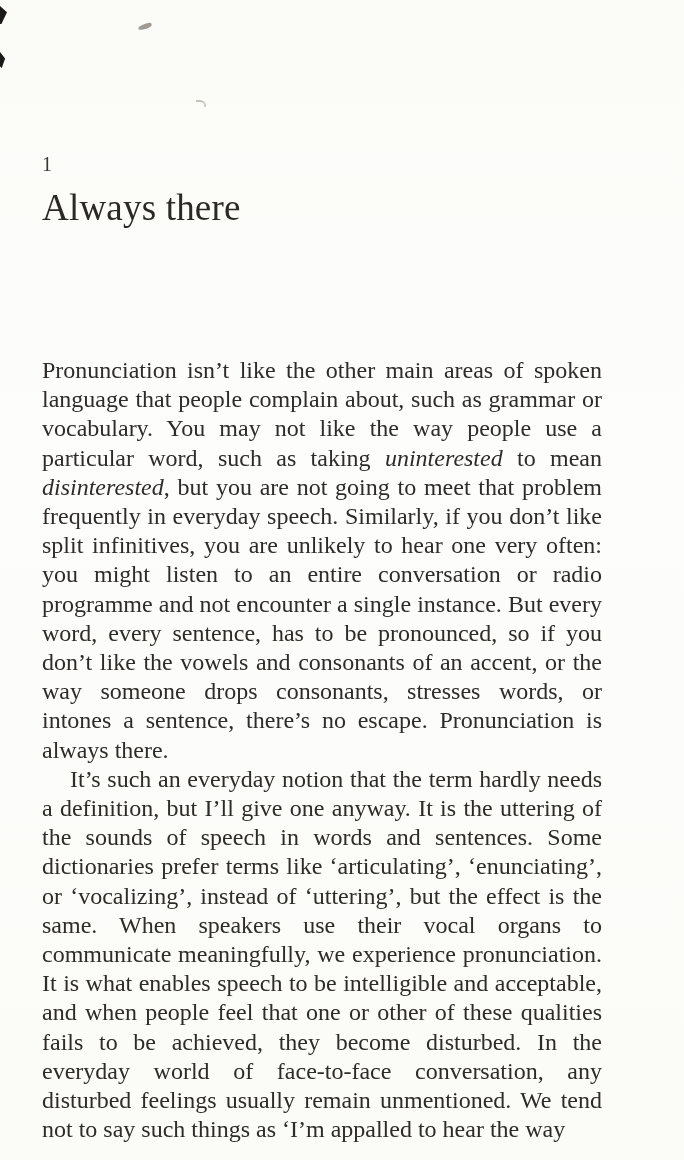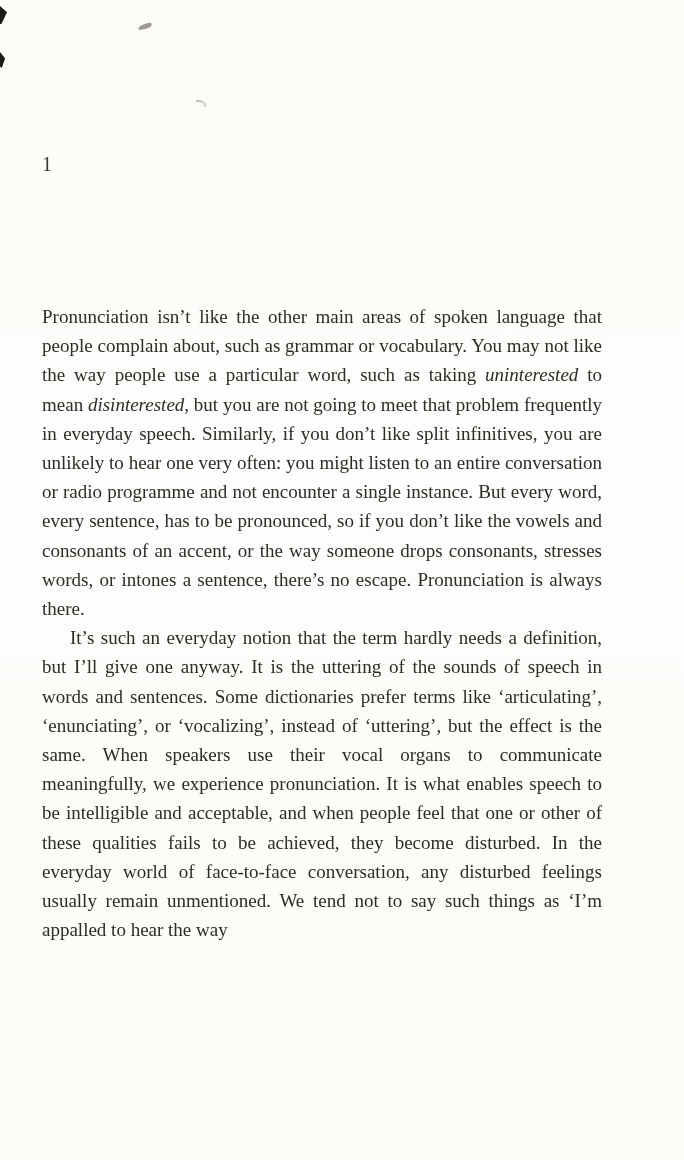--- a/index.html
+++ b/index.html
@@ -36,21 +36,21 @@
   .chapter-title {
     margin: 10px 0 0 0;
     font-size: 37px;
     font-weight: 400;
     letter-spacing: 0.2px;
     line-height: 44px;
     color: #2b2925;
   }
   .body-text {
     margin-top: 126px;
-    font-size: 19px;
+    font-size: 24px;
     line-height: 29.2px;
     text-align: justify;
   }
   .para { margin: 0; }
   .para.indent { text-indent: 28px; }
   .it { font-style: italic; }
 
   
   .artifact {
     position: absolute;
@@ -86,19 +86,20 @@
 
 <div class="page">
 
   <div class="artifact a1"></div>
   <div class="artifact a2"></div>
   <div class="artifact a3"></div>
   <div class="artifact a4"></div>
 
   <p class="chapter-number">1</p>
 
+  <h1 class="chapter-title">Always there</h1>
 
   <div class="body-text">
       <p class="para"><span>Pronunciation isn’t like the other main areas of spoken language that people complain about, such as grammar or vocabulary. You may not like the way people use a particular word, such as taking </span><span class="it">uninterested</span><span> to mean </span><span class="it">disinterested</span><span>, but you are not going to meet that problem frequently in everyday speech. Similarly, if you don’t like split infinitives, you are unlikely to hear one very often: you might listen to an entire conversation or radio programme and not encounter a single instance. But every word, every sentence, has to be pronounced, so if you don’t like the vowels and consonants of an accent, or the way someone drops consonants, stresses words, or intones a sentence, there’s no escape. Pronunciation is always there.</span></p>
       <p class="para indent"><span>It’s such an everyday notion that the term hardly needs a definition, but I’ll give one anyway. It is the uttering of the sounds of speech in words and sentences. Some dictionaries prefer terms like ‘articulating’, ‘enunciating’, or ‘vocalizing’, instead of ‘uttering’, but the effect is the same. When speakers use their vocal organs to communicate meaningfully, we experience pronunciation. It is what enables speech to be intelligible and acceptable, and when people feel that one or other of these qualities fails to be achieved, they become disturbed. In the everyday world of face-to-face conversation, any disturbed feelings usually remain unmentioned. We tend not to say such things as ‘I’m appalled to hear the way</span></p>
     </div>
 
 </div>
 
 </body></html>

